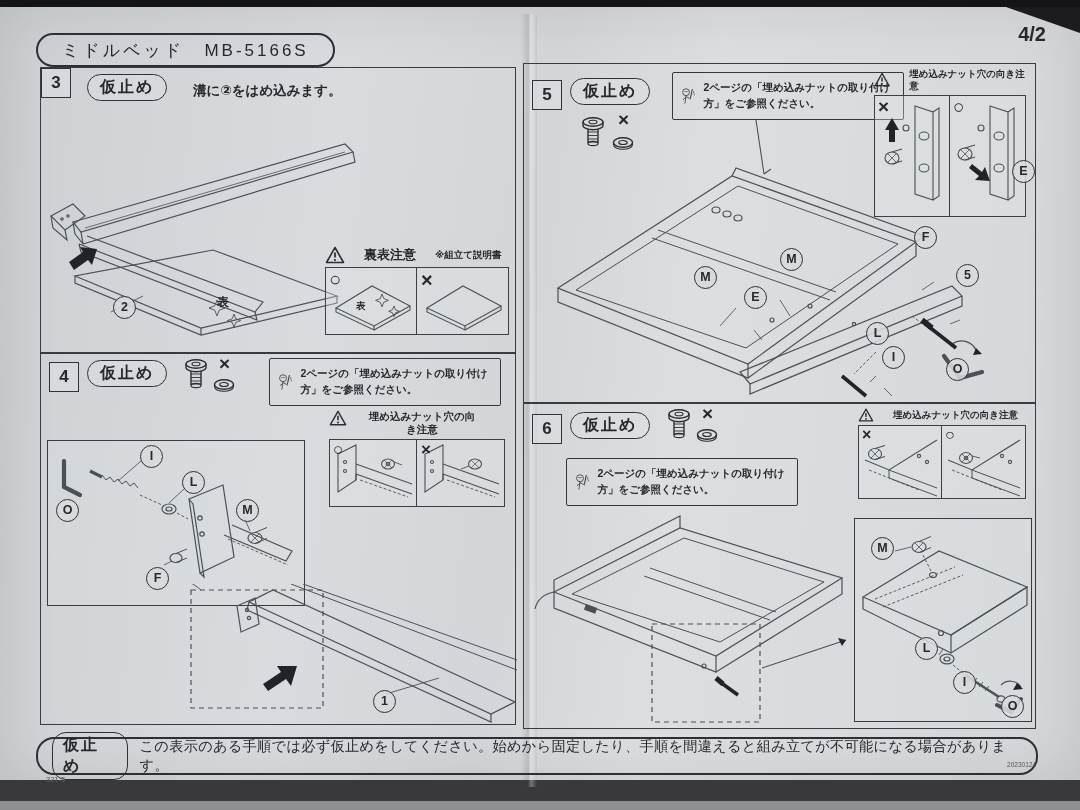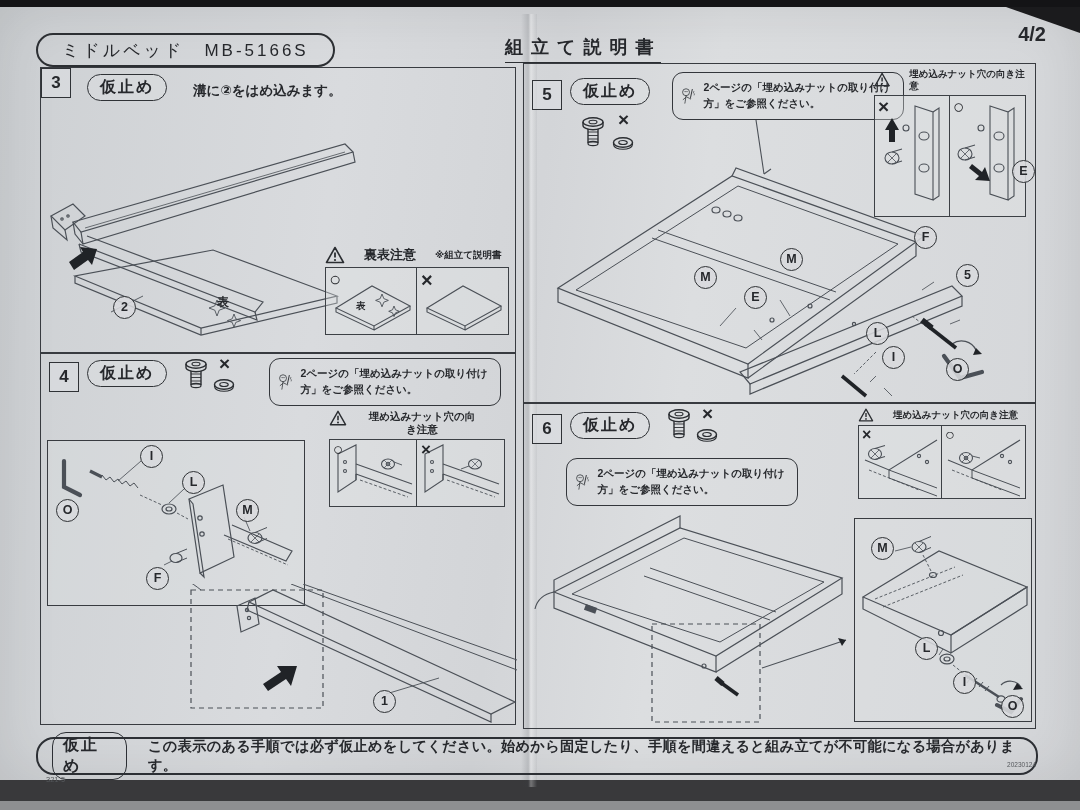--- a/index.html
+++ b/index.html
@@ -32,21 +32,21 @@
   .cell{position:absolute;border:1.6px solid #383b40;box-sizing:border-box;}
   #cell3{left:0;top:4px;width:476px;height:286px;}
   #cell4{left:0;top:290px;width:476px;height:372px;}
   #cell5{left:483px;top:0;width:513px;height:340px;}
   #cell6{left:483px;top:340px;width:513px;height:326px;}
   .stepnum{position:absolute;width:28px;height:28px;border:1.6px solid #2f3236;display:flex;
     align-items:center;justify-content:center;font-size:17px;font-weight:600;background:rgba(222,224,227,0.5);}
   .pill{position:absolute;border:1.8px solid #2f3236;border-radius:15px;padding:2px 12px;
     font-size:16px;font-weight:700;letter-spacing:2px;background:rgba(222,224,227,0.4);}
   .instr{position:absolute;font-size:13.5px;font-weight:600;}
-  .refnote{position:absolute;border:1.4px solid #33363b;border-radius:11px;display:flex;align-items:center;
+  .refnote{position:absolute;border:1.4px solid #33363b;border-radius:2px;display:flex;align-items:center;
     gap:6px;padding:4px 8px;box-sizing:border-box;}
   .refnote .txt{font-size:10.5px;line-height:1.5;font-weight:600;}
   .warnbox{position:absolute;box-sizing:border-box;}
   .warnhead{display:flex;align-items:center;gap:19px;margin-bottom:3px;}
   .warntitle{font-size:11px;font-weight:700;line-height:1.25;}
   .warnnote{font-size:9.5px;font-weight:600;}
   .panels{display:flex;}
   .panel{position:relative;border:1.2px solid #3c4045;box-sizing:border-box;background:rgba(226,228,230,0.35);}
   .panel + .panel{border-left:none;}
   .mark{position:absolute;font-weight:700;line-height:1;}
@@ -55,40 +55,39 @@
   .cl{position:absolute;width:21px;height:21px;border:1.6px solid #2f3235;border-radius:50%;
     display:flex;align-items:center;justify-content:center;font-size:12.5px;font-weight:600;
     background:rgba(216,218,221,0.88);line-height:1;z-index:3;}
   .insetbox{position:absolute;border:1.4px solid #383b40;box-sizing:border-box;background:rgba(224,226,229,0.25);}
   .lineart{position:absolute;}
   .small-face{position:absolute;font-size:10px;font-weight:600;}
   
   .footbar{position:absolute;left:36px;top:730px;width:1002px;height:38px;border:2px solid #2c2f34;
     border-radius:18px;display:flex;align-items:center;gap:12px;padding:0 14px;box-sizing:border-box;}
   .footpill{border:1.8px solid #2c2f34;border-radius:14px;padding:2px 10px;font-size:16px;font-weight:700;letter-spacing:2px;}
-  .foottext{font-size:14.2px;font-weight:700;letter-spacing:0.3px;margin-left:9px;}
+  .foottext{font-size:14.2px;font-weight:400;letter-spacing:0.3px;}
   .footdate{position:absolute;right:44px;top:754px;font-size:6.5px;color:#55585c;}
   .sheetcode{position:absolute;left:46px;top:768px;font-size:7.5px;color:#55585c;}
   svg{display:block;}
 </style>
 </head>
 <body>
 
 <div class="top-band"></div>
 <div class="bottom-band"></div>
 <div class="bottom-strip"></div>
 
 <div class="paper">
   <div class="corner-dark"></div>
   <div class="fold-center"></div>
 
   <div class="hdr-pill">
     <span>ミドルベッド　MB-5166S</span>
   </div>
-  <div class="hdr-title">組立て説明書</div>
   <div class="hdr-page">4/2</div>
 
   <div class="grid">
 
     <div class="cell" id="cell3">
       <div class="stepnum">3</div>
       <div class="pill" style="left:46px;top:6px;">仮止め</div>
       <div class="instr" style="left:152px;top:14px;">溝に②をはめ込みます。</div>
 
       <svg class="lineart" style="left:4px;top:36px;" width="330" height="248" viewBox="0 0 330 248">

